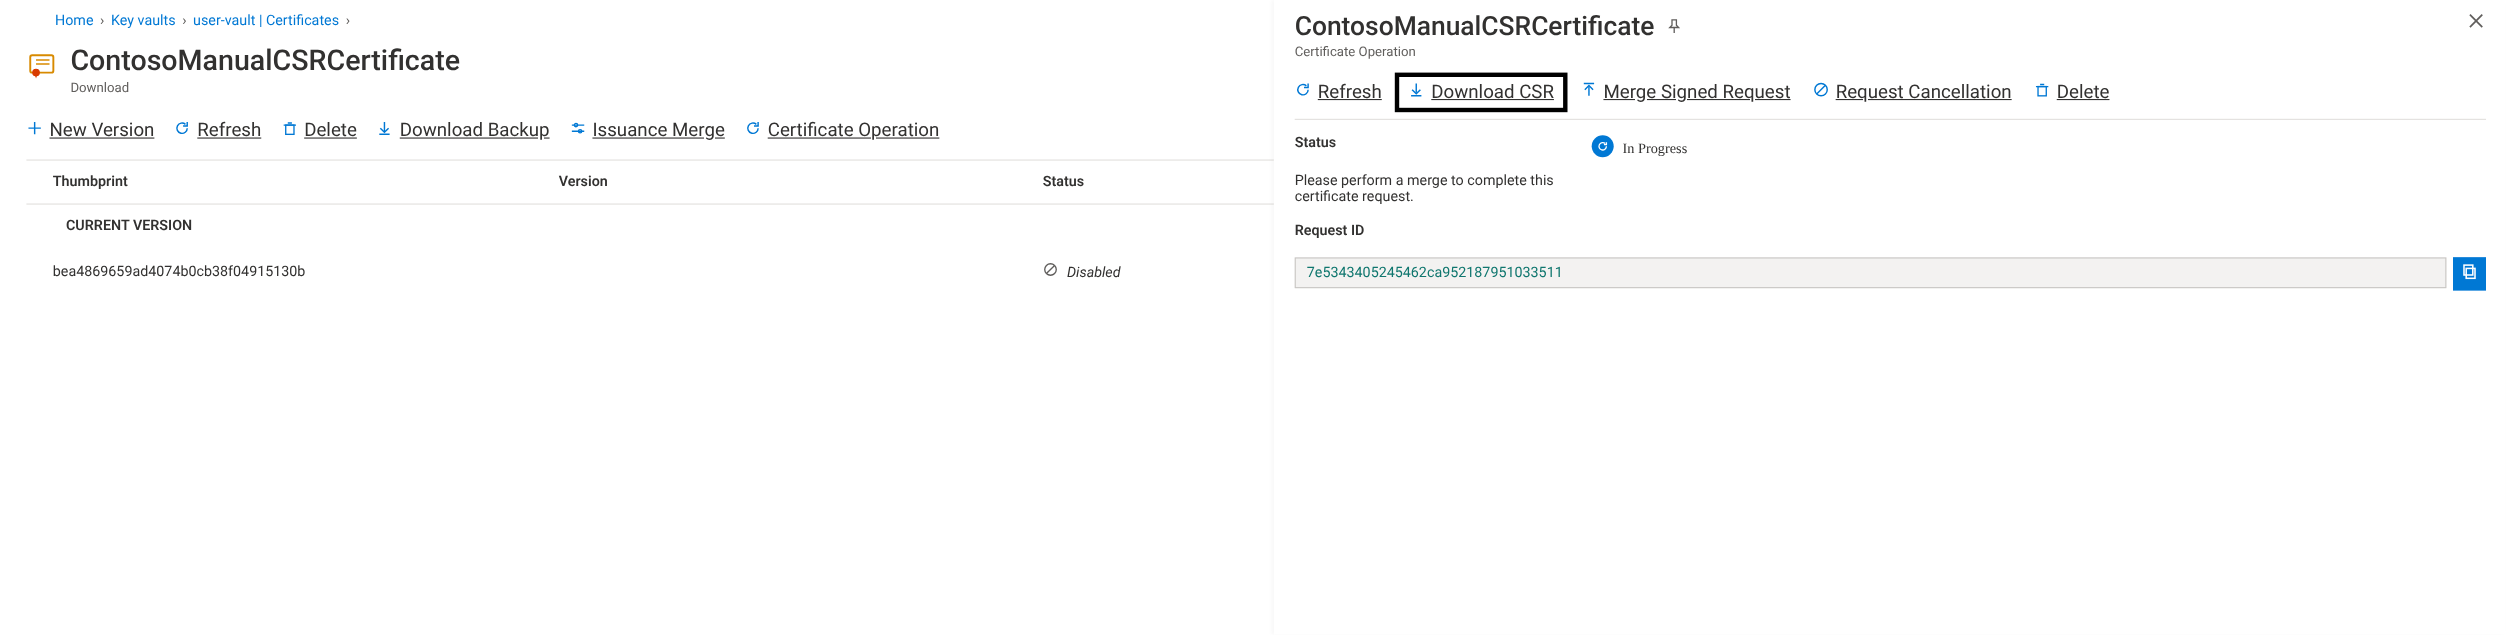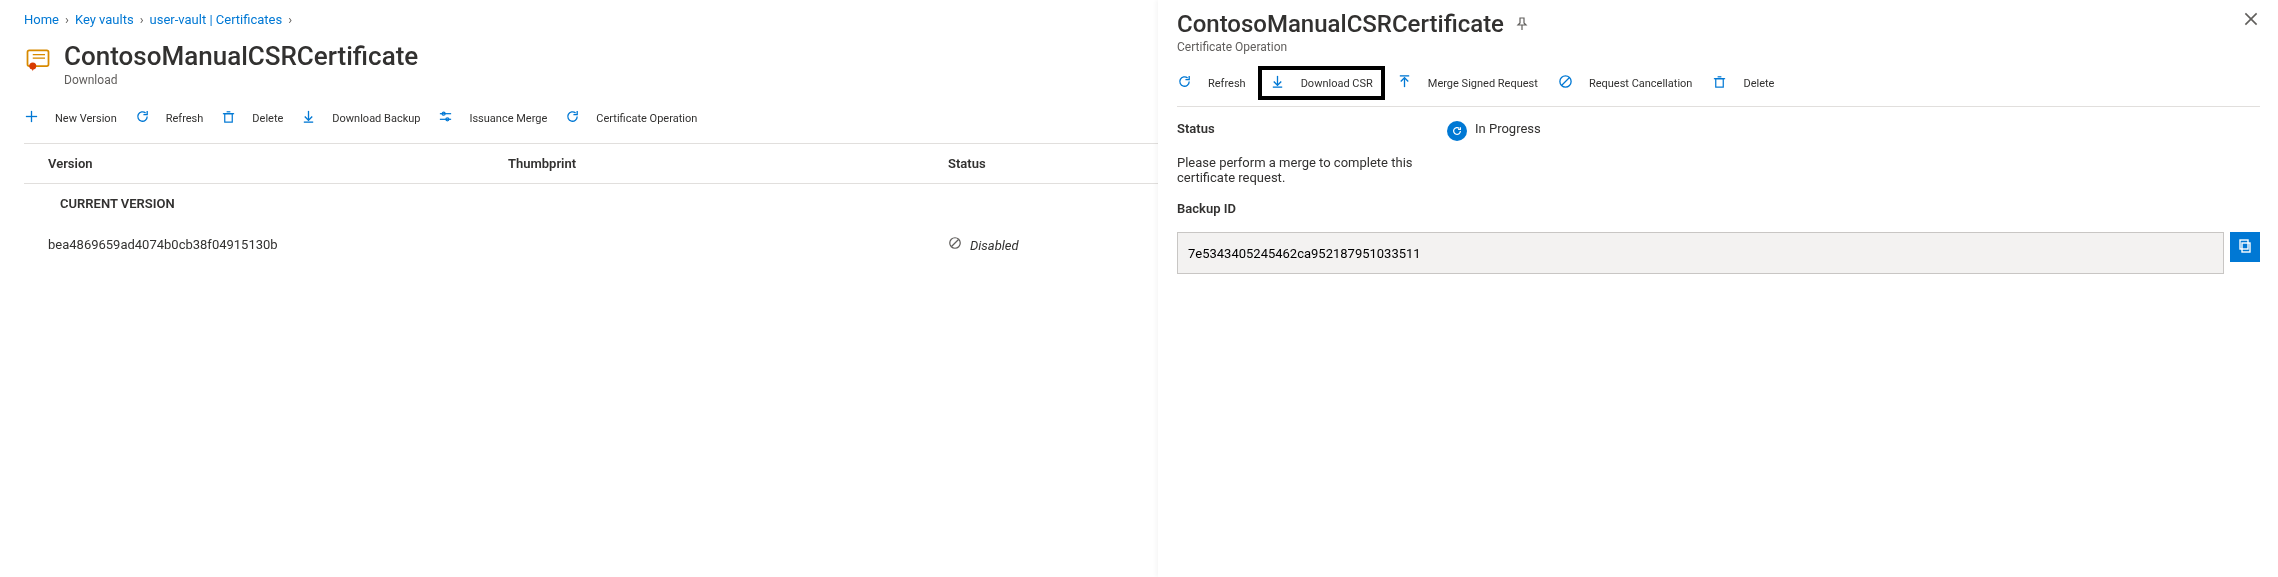--- a/index.html
+++ b/index.html
@@ -22,29 +22,29 @@
     height:577px;
     overflow:hidden;
     position:relative;
   }
 
   
   .main{
     position:absolute; left:0; top:0; width:1160px; height:577px;
     padding:12px 0 0 24px;
   }
-  .breadcrumb{display:flex;align-items:center;gap:6px;font-size:13px;color:var(--blue-link);}
+  .breadcrumb{display:flex;align-items:center;gap:6px;font-size:13px;color:var(--blue-link);margin-left:26px;}
   .breadcrumb .bc-item{color:var(--blue-link);cursor:pointer;}
   .breadcrumb .sep{color:var(--muted);}
   .title-row{display:flex;align-items:flex-start;gap:12px;margin-top:14px;}
   .cert-icon{width:28px;height:28px;flex-shrink:0;margin-top:4px;}
   .title-block h1{margin:0;font-size:26px;font-weight:500;color:#323130;}
   .subtitle{font-size:12px;color:var(--muted);margin-top:2px;}
   .toolbar{display:flex;align-items:flex-start;gap:18px;margin-top:22px;padding-bottom:10px;}
-  .tool{display:flex;align-items:center;gap:16px;color:var(--text);cursor:pointer;font-size:11px;}
+  .tool{display:flex;align-items:center;gap:6px;color:var(--text);cursor:pointer;font-size:17px;text-decoration:underline;}
   .tool svg{width:15px;height:15px;}
   .icon-blue{color:var(--blue-link);}
   .table{margin-top:6px;border-top:1px solid var(--border);}
   .table-head,.table-section,.table-row{display:grid;grid-template-columns:460px 440px 200px;align-items:center;padding:12px 24px;font-size:13px;}
   .table-head{font-weight:600;border-bottom:1px solid var(--border);}
   .table-section{font-weight:600;padding:12px 8px;margin-left:28px;}
   .table-row{border-top:1px solid transparent;}
   .status-cell{display:flex;align-items:flex-end;gap:8px;font-style:italic;}
 
   
@@ -57,30 +57,30 @@
   .pane-head{display:flex;align-items:flex-start;justify-content:space-between;}
   .pane-title-row{display:flex;align-items:center;gap:10px;}
   .pane-title{margin:0;font-size:24px;font-weight:500;}
   .pin{width:16px;height:16px;color:#605e5c;cursor:pointer;}
   .close-x{width:18px;height:18px;color:#605e5c;cursor:pointer;}
   .pane-sub{font-size:12px;color:var(--muted);margin-top:2px;}
   .pane-toolbar{display:flex;align-items:center;gap:20px;margin-top:16px;padding-bottom:10px;border-bottom:1px solid var(--border);}
   .highlight-box{border:4px solid #000000;padding:4px 8px;margin:-4px -8px;}
   .pane-body{display:grid;grid-template-columns:270px 1fr;column-gap:0;row-gap:14px;margin-top:14px;font-size:13px;}
   .field-label{font-weight:600;}
-  .inprog{display:flex;align-items:flex-start;gap:8px;}
+  .inprog{display:flex;align-items:flex-end;gap:8px;font-family:Liberation Serif, serif;}
   .inprog-badge{
     width:20px;height:20px;border-radius:50%;
     background:var(--blue-link);display:flex;align-items:center;justify-content:center;
   }
   .reqid-label{grid-column:1/3;font-weight:600;margin-top:2px;}
   .reqid-row{grid-column:1/3;display:flex;align-items:stretch;gap:6px;margin-top:2px;}
   .reqid-input{
-    flex:1;height:42px;border:1px solid #c8c6c4;background:var(--readonly-bg);
-    padding:0 10px;font-family:inherit;font-size:13px;color:#000000;
+    flex:1;height:28px;border:1px solid #c8c6c4;background:var(--readonly-bg);
+    padding:0 10px;font-family:inherit;font-size:13px;color:#0f766e;
   }
   .copy-btn{
     width:30px;height:30px;border:1px solid var(--blue-link);background:var(--blue-link);
     display:flex;align-items:center;justify-content:center;color:#fff;cursor:pointer;
   }
   .copy-btn svg{width:16px;height:16px;}
 </style>
 </head>
 <body>
 
@@ -167,22 +167,22 @@
             <path d="M13 8a5 5 0 1 1 -1.7 -3.7"></path>
             <path d="M13 2 v4 h-4"></path>
           </svg>
       </span>
       <span>Certificate Operation</span>
     </div>
   </div>
 
   <div class="table">
     <div class="table-head">
+      <div>Thumbprint</div>
       <div>Version</div>
-      <div>Thumbprint</div>
       <div>Status</div>
     </div>
     <div class="table-section">CURRENT VERSION</div>
     <div class="table-row">
       <div>bea4869659ad4074b0cb38f04915130b</div>
       <div></div>
       <div class="status-cell">
         <span style="color:#605e5c">
           <svg width="14" height="14" viewBox="0 0 16 16" stroke="currentColor" stroke-width="1.4" fill="none">
               <circle cx="8" cy="8" r="6"></circle>
@@ -279,21 +279,21 @@
       <span class="inprog-badge">
         <svg width="12" height="12" viewBox="0 0 16 16" stroke="#fff" stroke-width="1.6" fill="none">
             <path d="M12.5 8a4.5 4.5 0 1 1 -1.4 -3.3"></path>
             <path d="M12.5 3 v3 h-3"></path>
           </svg>
       </span>
       <span>In Progress</span>
     </div>
     <div>Please perform a merge to complete this certificate request.</div>
 
-    <div class="reqid-label">Backup ID</div>
+    <div class="reqid-label">Request ID</div>
     <div class="reqid-row">
       <input class="reqid-input" readonly="" value="7e5343405245462ca952187951033511" style="">
       <div class="copy-btn">
         <span>
           <svg viewBox="0 0 16 16" stroke="currentColor" stroke-width="1.4" fill="none">
               <rect x="5" y="5" width="8" height="9"></rect>
               <rect x="3" y="2" width="8" height="9"></rect>
             </svg>
         </span>
       </div>

